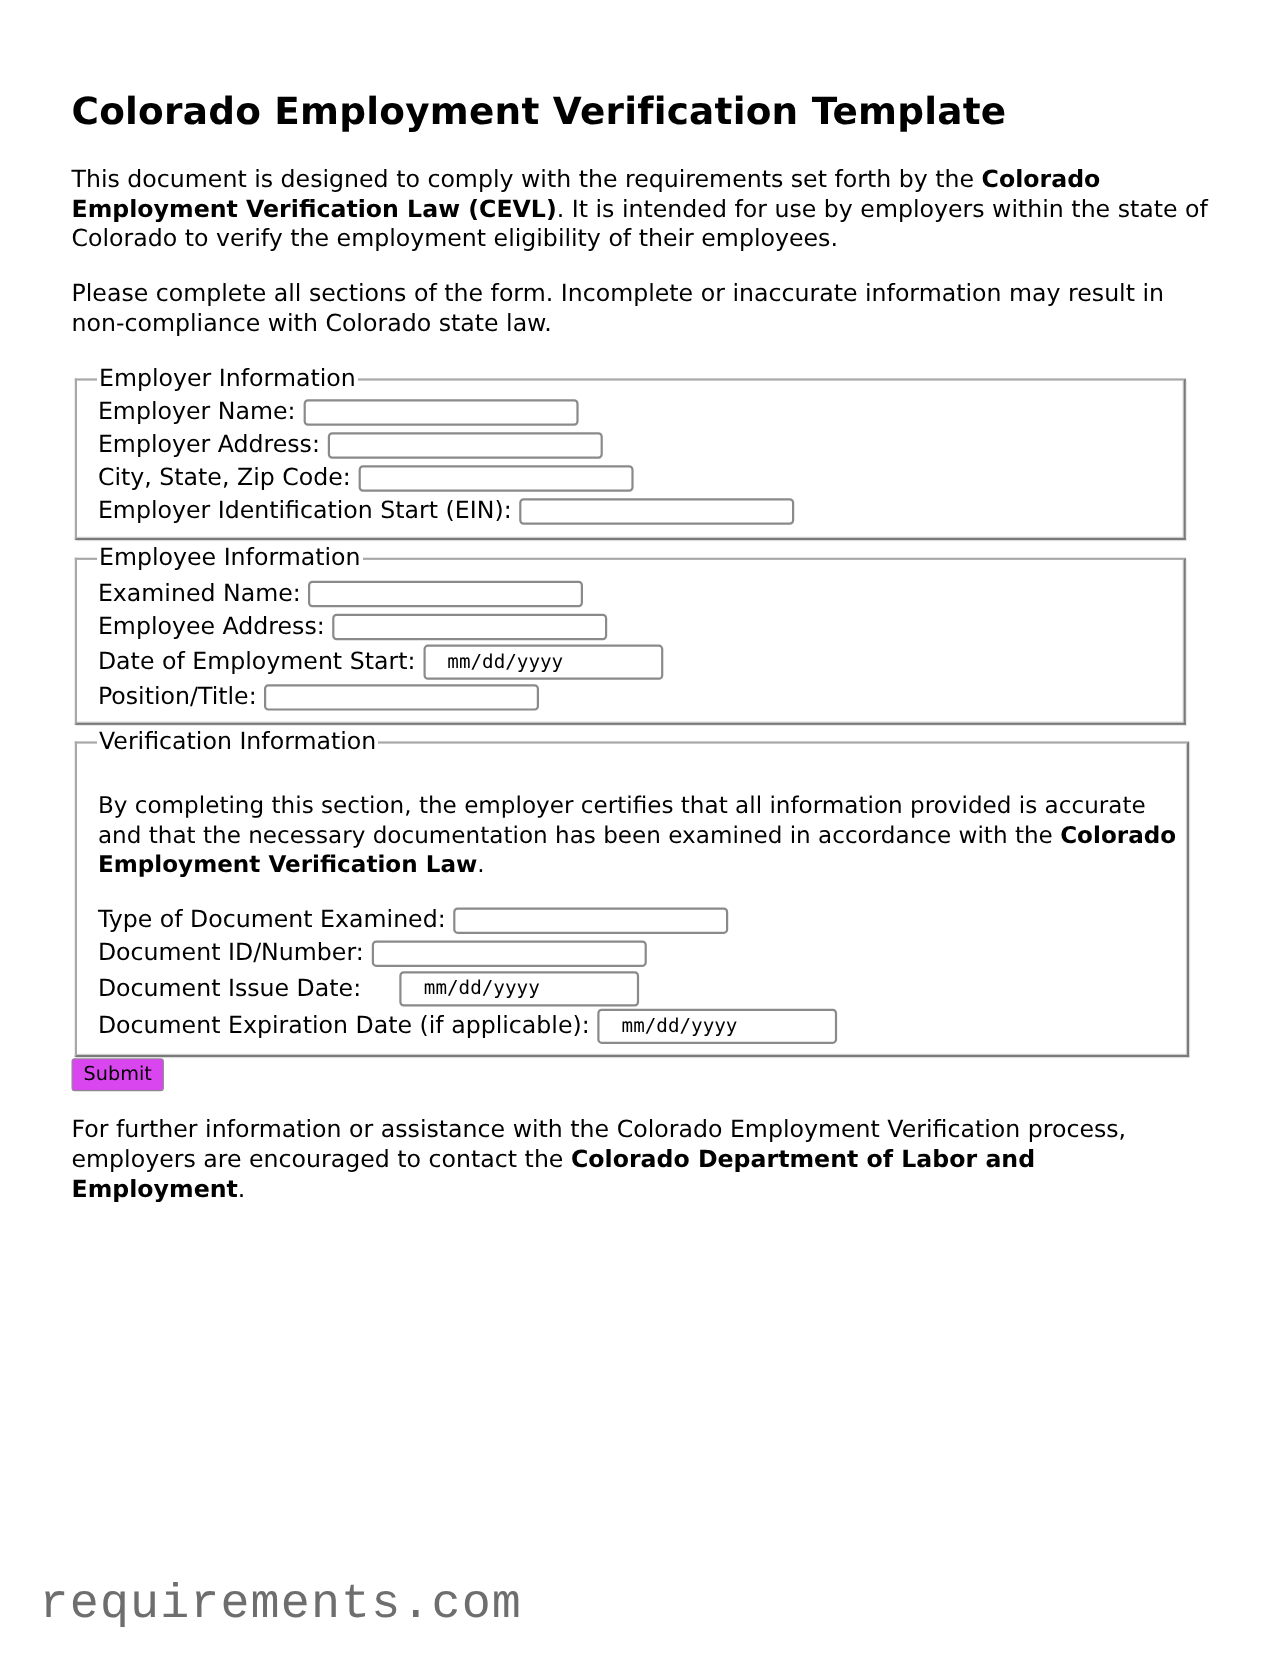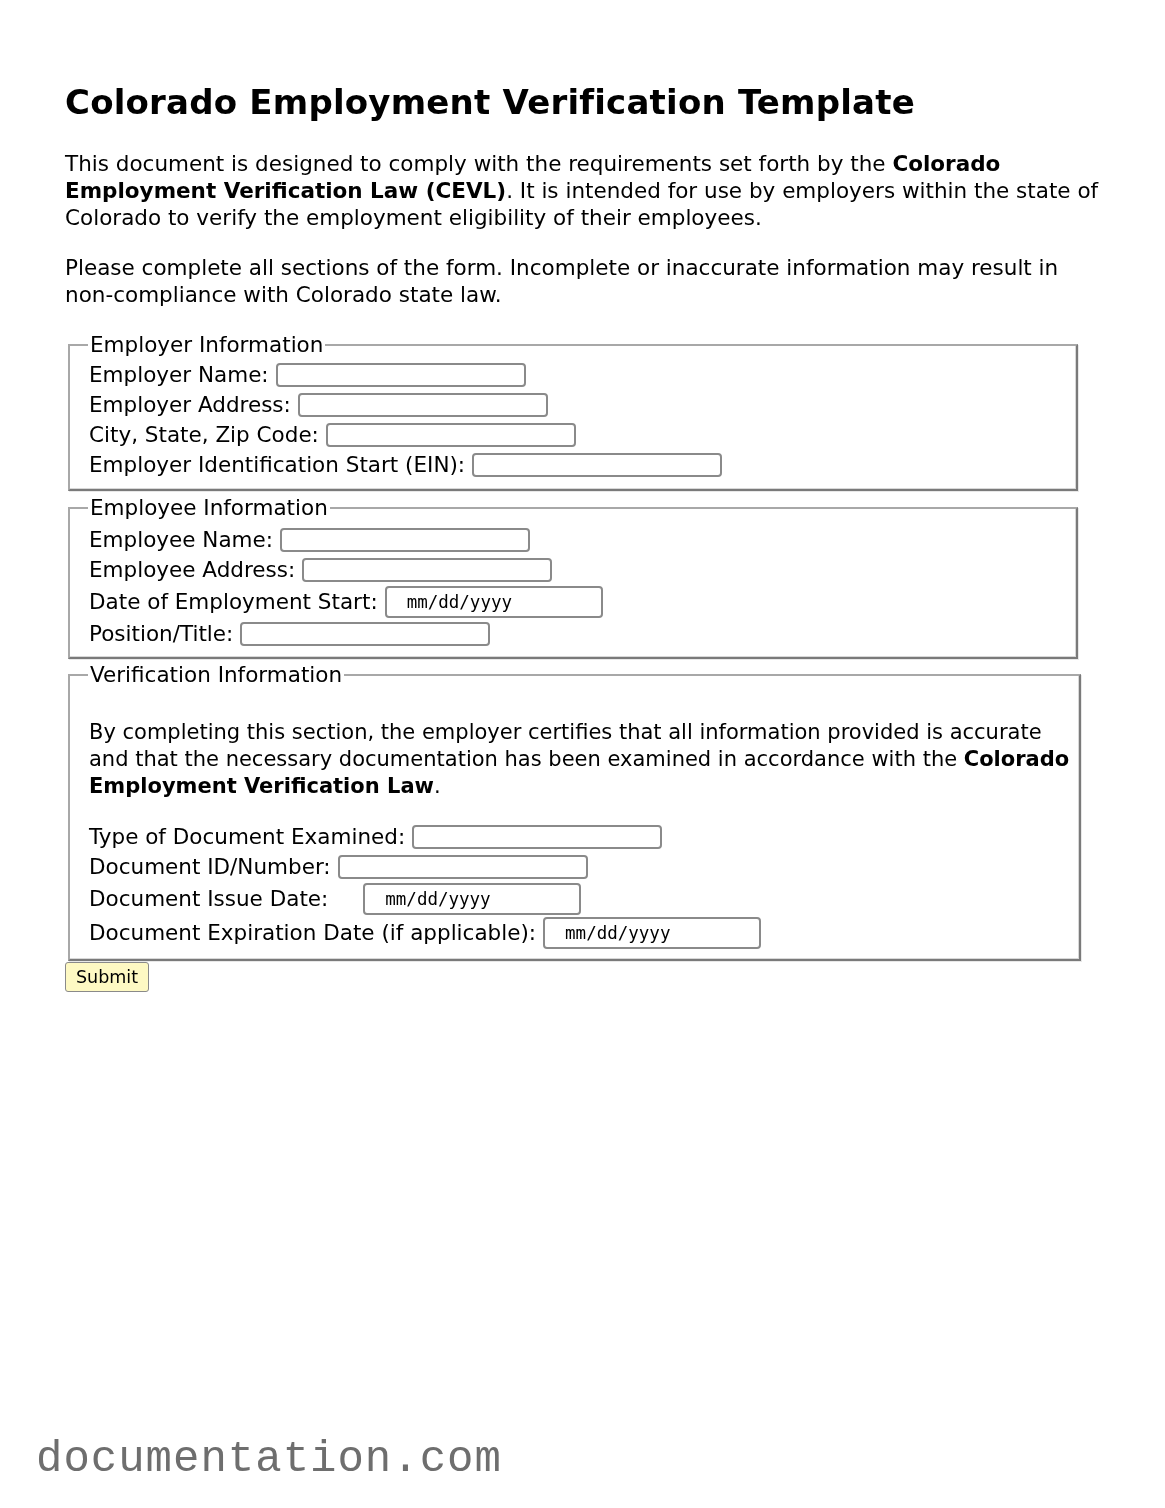--- a/index.html
+++ b/index.html
@@ -105,21 +105,21 @@
     #fs-verification .row { height: 30px; }
     #fs-verification .row.daterow { height: 33px; gap: 28px; }
     #fs-verification .row.daterow2 { height: 35px; }
 
     button.submit {
       margin-top: 1px;
       font-family: "DejaVu Sans", sans-serif;
       font-size: 17.5px;
       padding: 0 10px;
       height: 30px;
-      background: #fef9c3;
+      background: #d946ef;
       border: 1px solid #8a8a8a;
       border-radius: 3px;
       color: #000;
     }
     p.footer-text { margin-top: 22px; }
 
     .watermark {
       position: absolute;
       left: 36px;
       top: 1434px;
@@ -159,21 +159,21 @@
           <label>Employer Identification Start (EIN):</label>
           <input class="txt" type="text" value="" style="">
         </div>
       </div>
     </fieldset>
 
     <fieldset id="fs-employee">
       <legend>Employee Information</legend>
       <div class="rows">
         <div class="row">
-          <label>Employee Name:</label>
+          <label>Examined Name:</label>
           <input class="txt" type="text" value="" style="">
         </div>
         <div class="row">
           <label>Employee Address:</label>
           <input class="txt" type="text" value="" style="">
         </div>
         <div class="row daterow">
           <label>Date of Employment Start:</label>
           <input class="date" type="text" placeholder="mm/dd/yyyy" style="">
         </div>
@@ -203,15 +203,16 @@
         <div class="row daterow2">
           <label>Document Expiration Date (if applicable):</label>
           <input class="date" type="text" placeholder="mm/dd/yyyy" style="">
         </div>
       </div>
     </fieldset>
 
     <button class="submit" type="submit">Submit</button>
   </form>
 
+  <p class="body footer-text"><span>For further information or assistance with the Colorado Employment Verification process, employers are encouraged to contact the </span><b>Colorado Department of Labor and Employment</b><span>.</span></p>
 </div>
 
-<div class="watermark">documentation.com</div>
+<div class="watermark">requirements.com</div>
 
 </body></html>

